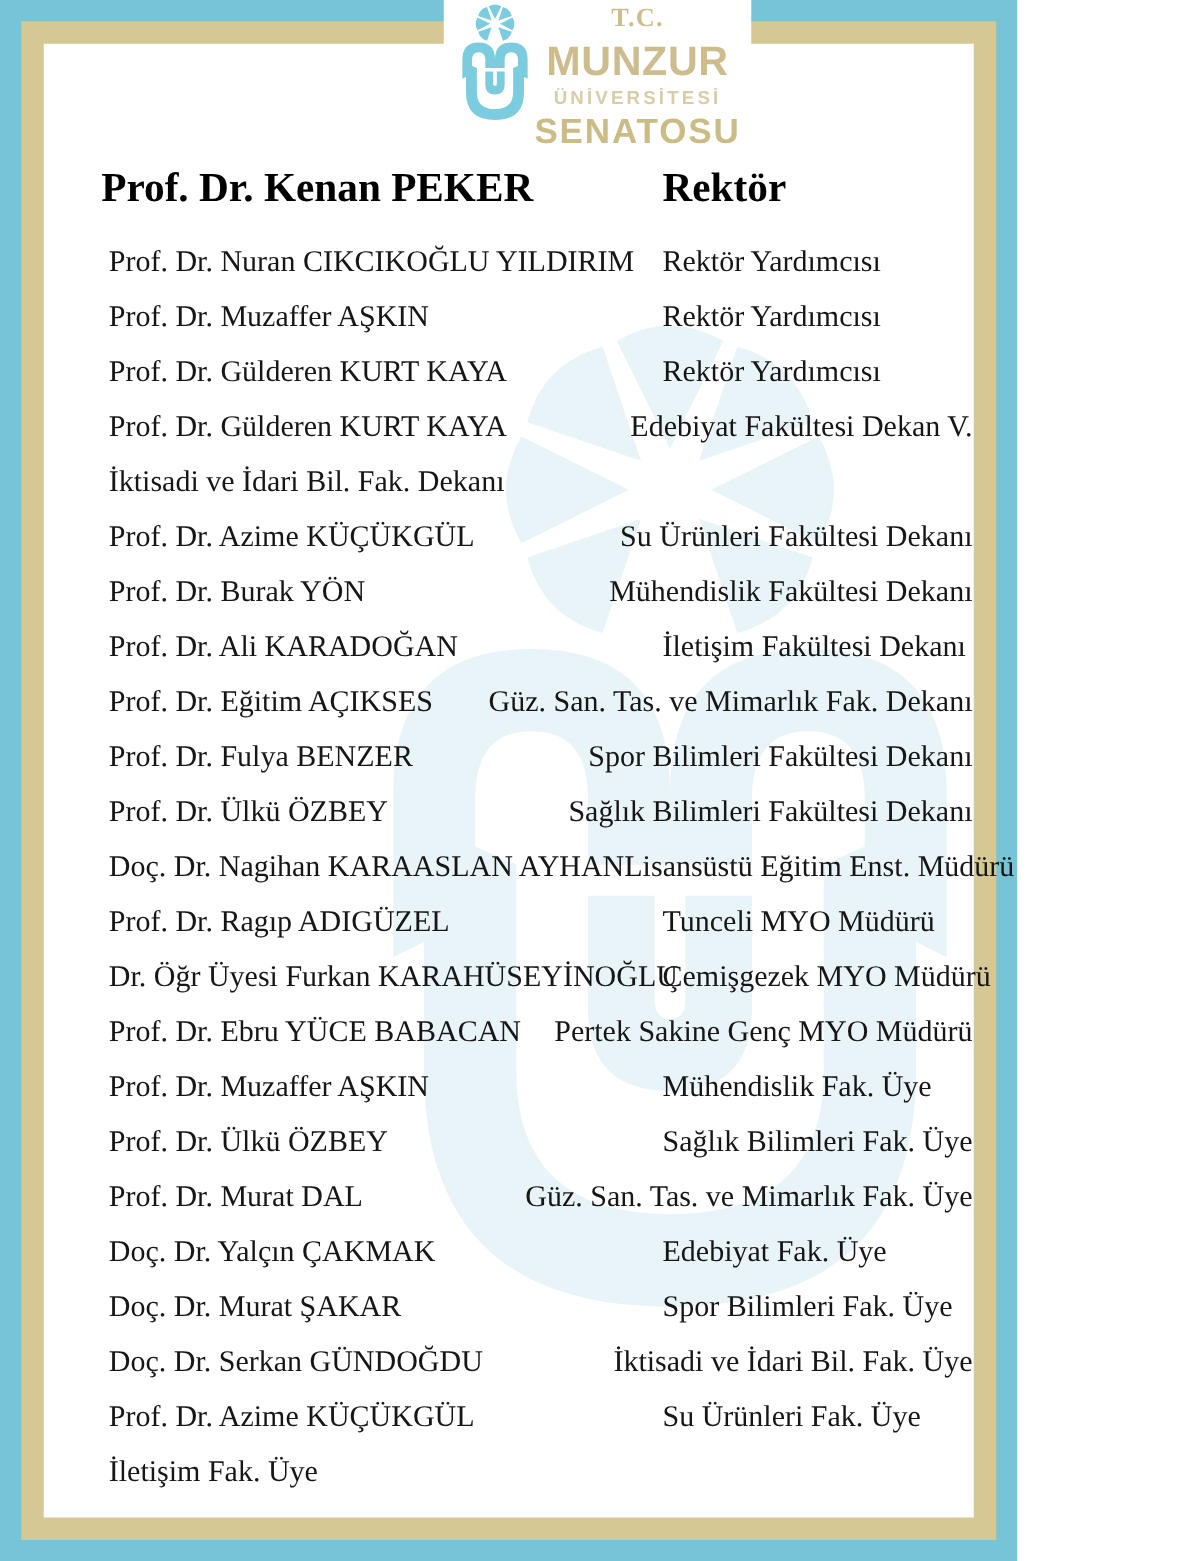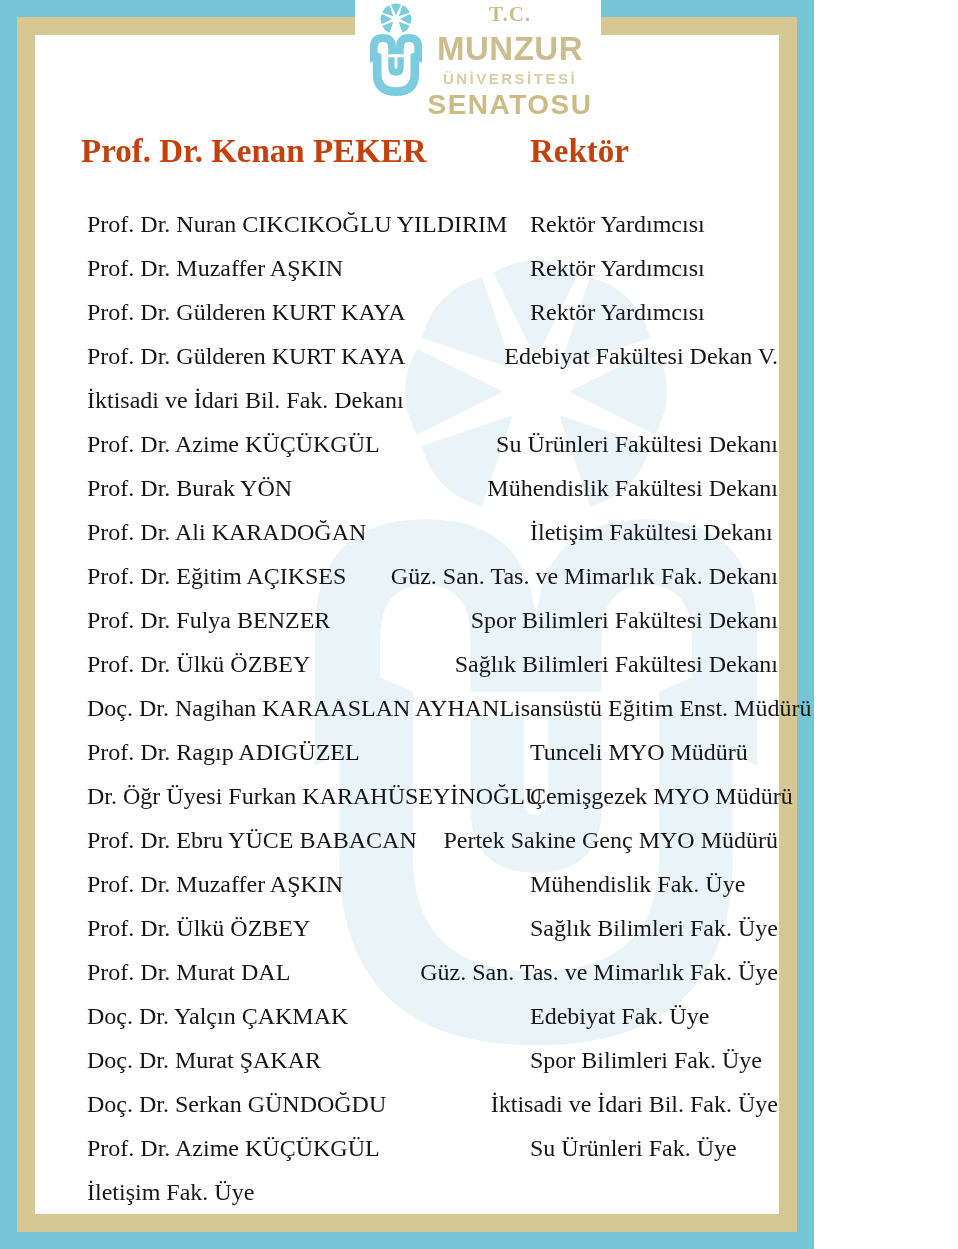--- a/index.html
+++ b/index.html
@@ -45,26 +45,26 @@
     font-size:15px;color:var(--gold-light,#d8cda7);letter-spacing:2.5px;
   }
   .senate{
     margin-top:5px;
     font-family:Liberation Sans, sans-serif;font-weight:bold;
     font-size:28px;color:var(--gold-dark,#cbbb84);letter-spacing:1.5px;
   }
   .rector-row{
     position:absolute;left:81px;top:128px;right:40px;
     display:flex;line-height:46px;
-    font-weight:bold;font-size:33px;color:#c2410c;
+    font-weight:bold;font-size:33px;color:#000000;
     white-space:nowrap;
   }
   .rector-row .name-col{width:449px;}
   .members{
-    position:absolute;left:87px;top:202px;right:36px;
+    position:absolute;left:87px;top:188px;right:36px;
     font-size:24px;color:#161616;
   }
   .member-row{
     display:flex;height:44px;line-height:44px;white-space:nowrap;
   }
   .member-row .name-col{width:443px;overflow:visible;}
   .title-col{flex:1;}
 </style>
 </head>
 <body>

